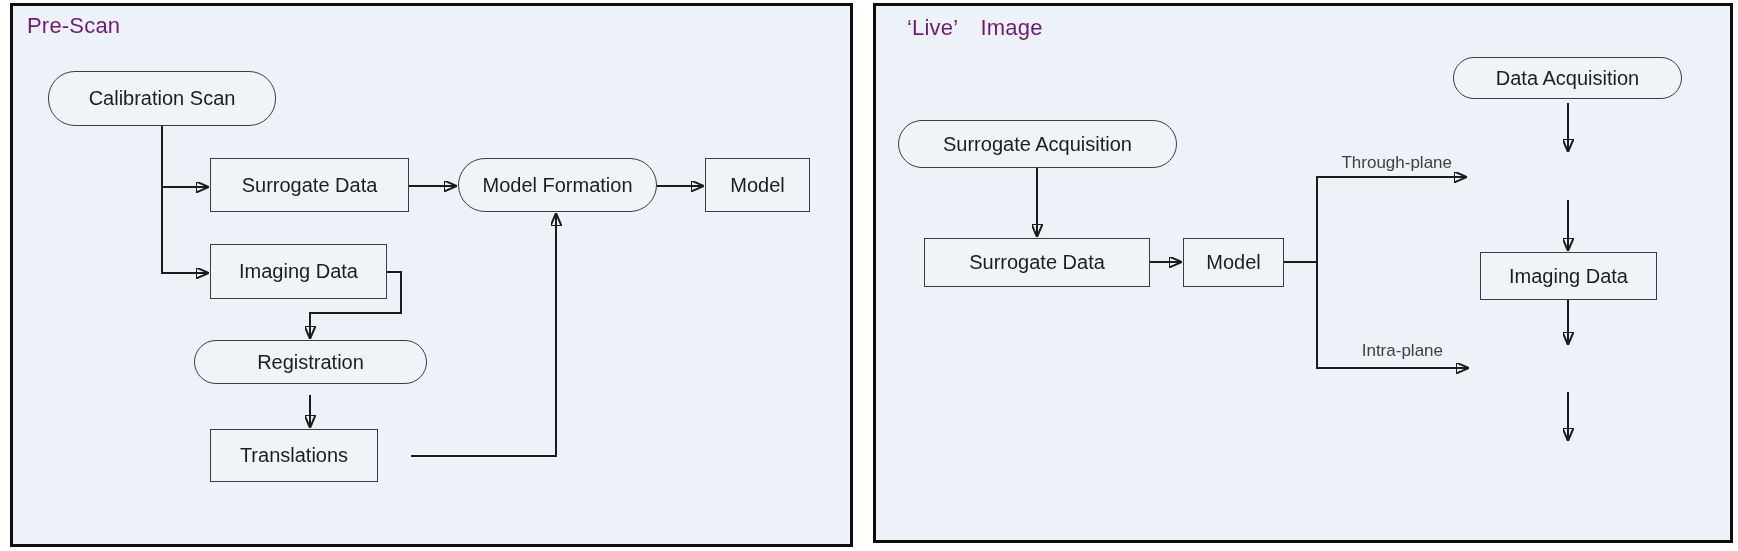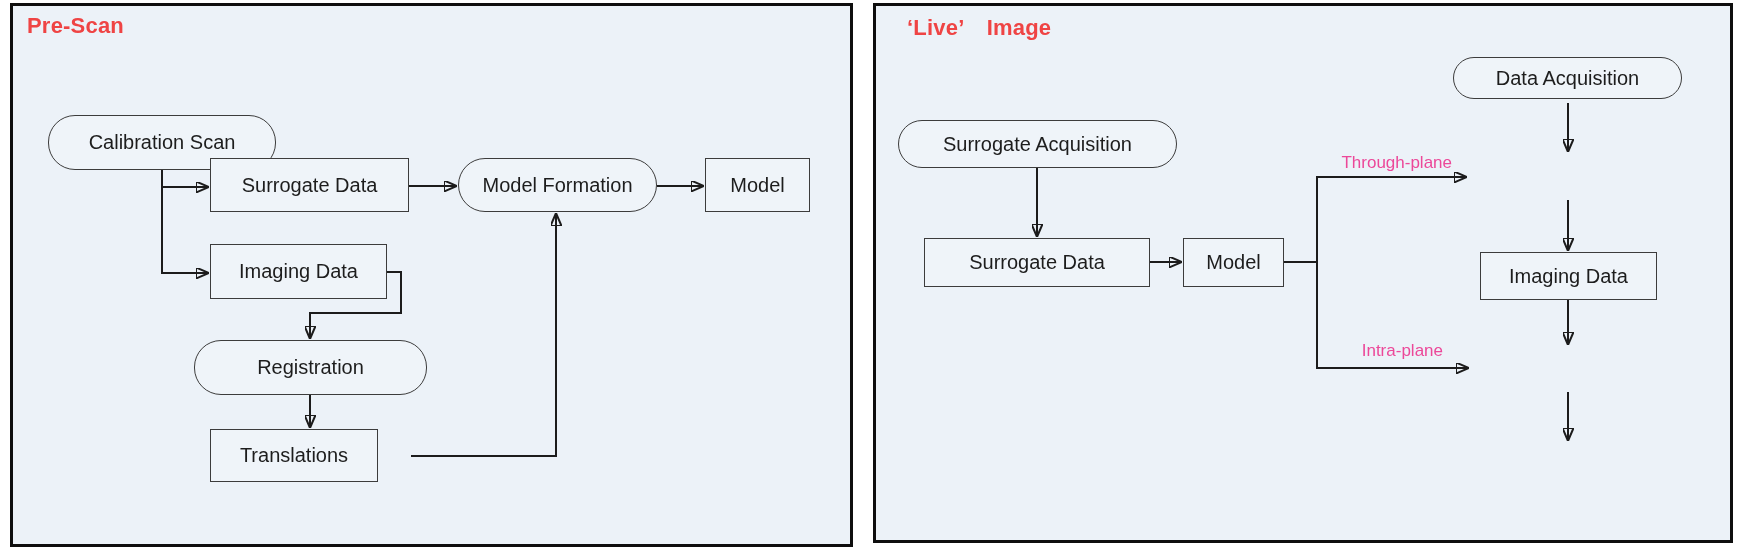--- a/index.html
+++ b/index.html
@@ -13,22 +13,22 @@
   }
   .panel {
     position: absolute;
     background: #ecf2f8;
     border: 3px solid #0e0e0e;
     box-sizing: border-box;
   }
   .panel-title {
     position: absolute;
     font-size: 22px;
-    font-weight: bold;
-    color: #ef4444;
+    font-weight: normal;
+    color: #701a75;
     letter-spacing: 0.2px;
     white-space: pre;
   }
   .node {
     position: absolute;
     box-sizing: border-box;
     display: flex;
     align-items: center;
     justify-content: center;
     background: #eff4f9;
@@ -36,21 +36,21 @@
     color: #1d1d1d;
     font-size: 20px;
     white-space: nowrap;
     text-align: center;
   }
   .node.rounded { border-radius: 27px; }
   .node.rounded-sm { border-radius: 24px; }
   .edge-label {
     position: absolute;
     font-size: 17px;
-    color: #ec4899;
+    color: #404040;
     text-align: right;
     white-space: nowrap;
   }
   svg.connectors {
     position: absolute;
     left: 0; top: 0;
     width: 1738px;
     height: 551px;
     pointer-events: none;
   }
@@ -91,26 +91,26 @@
     <path d="M1568,300 L1568,344" marker-end="url(#arrow)"></path>
     <path d="M1568,392 L1568,440" marker-end="url(#arrow)"></path>
     <path d="M1284,262 L1317,262"></path>
     <path d="M1317,368 L1317,177 L1466,177" marker-end="url(#arrow)"></path>
     <path d="M1317,262 L1317,368 L1468,368" marker-end="url(#arrow)"></path>
   </svg>
 
   <div class="panel-title" style="left:27px; top:13px;">Pre-Scan</div>
   <div class="panel-title" style="left:907px; top:15px;">‘Live’ Image</div>
 
-  <div class="node rounded" style="left:48px; top:71px; width:228px; height:55px;margin-top:44px;">Calibration Scan</div>
+  <div class="node rounded" style="left:48px; top:71px; width:228px; height:55px;">Calibration Scan</div>
   <div class="node" style="left:210px; top:158px; width:199px; height:54px;">Surrogate Data</div>
   <div class="node" style="left:210px; top:244px; width:177px; height:55px;">Imaging Data</div>
   <div class="node rounded" style="left:458px; top:158px; width:199px; height:54px;">Model Formation</div>
   <div class="node" style="left:705px; top:158px; width:105px; height:54px;">Model</div>
-  <div class="node rounded" style="left:194px; top:340px; width:233px; height:55px;">Registration</div>
+  <div class="node rounded" style="left:194px; top:340px; width:233px; height:44px;">Registration</div>
   <div class="node" style="left:210px; top:429px; width:168px; height:53px;">Translations</div>
 
   <div class="node rounded-sm" style="left:898px; top:120px; width:279px; height:48px;">Surrogate Acquisition</div>
   <div class="node rounded-sm" style="left:1453px; top:57px; width:229px; height:42px;">Data Acquisition</div>
   <div class="node" style="left:924px; top:238px; width:226px; height:49px;">Surrogate Data</div>
   <div class="node" style="left:1183px; top:238px; width:101px; height:49px;">Model</div>
   <div class="node" style="left:1480px; top:252px; width:177px; height:48px;">Imaging Data</div>
 
   <div class="edge-label" style="left:1312px; top:153px; width:140px;">Through-plane</div>
   <div class="edge-label" style="left:1312px; top:341px; width:131px;">Intra-plane</div>

